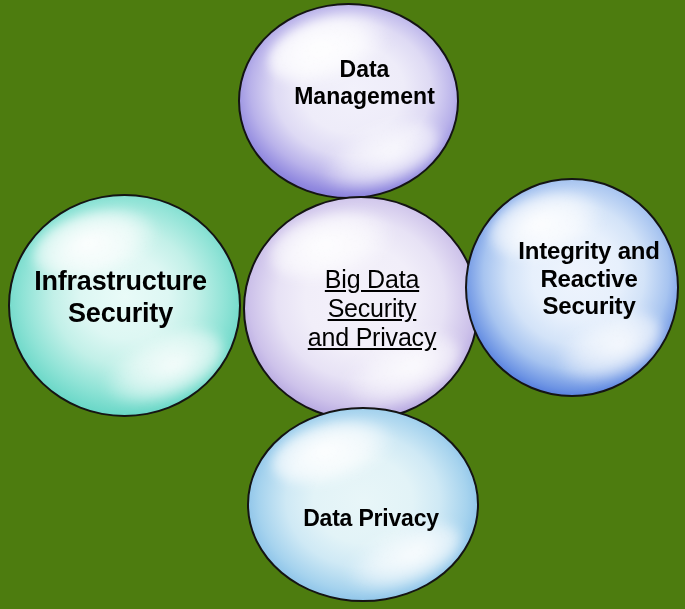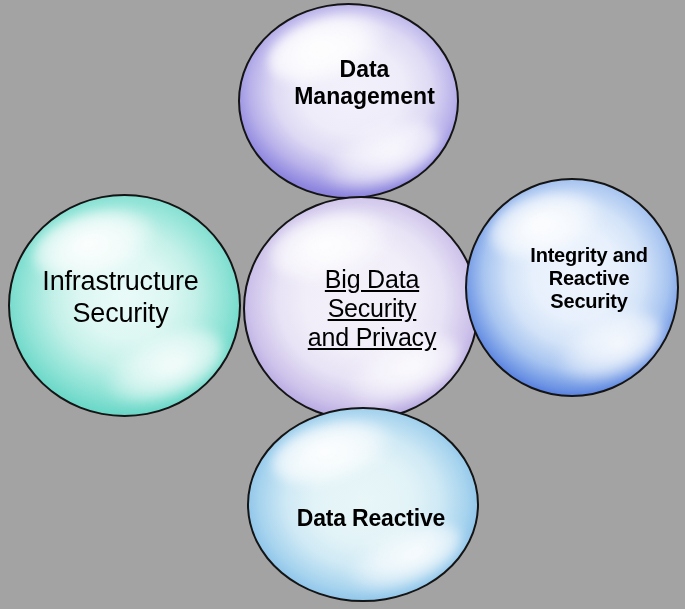--- a/index.html
+++ b/index.html
@@ -10,21 +10,21 @@
   body {
     width: 685px;
     height: 609px;
     font-family: "Liberation Sans", sans-serif;
     overflow: hidden;
   }
   #diagram {
     position: relative;
     width: 685px;
     height: 609px;
-    background: #a3a3a3;
+    background: #4d7c0f;
   }
   .bubble {
     position: absolute;
     border-radius: 50%;
     border: 2.5px solid #141414;
     box-sizing: border-box;
     display: flex;
     align-items: center;
     justify-content: center;
     overflow: hidden;
@@ -110,21 +110,21 @@
     left: 9%; top: 7%; width: 56%; height: 31%;
     background: radial-gradient(ellipse at 45% 45%, rgba(255,255,255,0.97) 0%, rgba(255,255,255,0.66) 44%, rgba(255,255,255,0) 74%);
     transform: rotate(-15deg);
   }
   #bubble-infrastructure-security .hl-bottom {
     right: 6%; bottom: 8%; width: 54%; height: 29%;
     background: radial-gradient(ellipse at 58% 55%, rgba(255,255,255,0.92) 0%, rgba(255,255,255,0.52) 45%, rgba(255,255,255,0) 76%);
     transform: rotate(-22deg);
   }
   #bubble-infrastructure-security .label {
-    font-size: 27px; font-weight: normal;
+    font-size: 27px; font-weight: bold;
     transform: translate(-4px, -8px);
   }
 
   
   #bubble-integrity-reactive-security {
     left: 465px; top: 178px; width: 214px; height: 219px;
     z-index: 4;
     background:
       radial-gradient(ellipse 58% 58% at 52% 44%,
          #eef4fd 0%, #e7f0fc 36%, #d3e3f8 56%, #a7c4f0 76%, #6e95e4 92%, #4f77dd 100%);
@@ -133,21 +133,21 @@
     left: 10%; top: 6%; width: 55%; height: 30%;
     background: radial-gradient(ellipse at 45% 45%, rgba(255,255,255,0.96) 0%, rgba(255,255,255,0.62) 44%, rgba(255,255,255,0) 74%);
     transform: rotate(-16deg);
   }
   #bubble-integrity-reactive-security .hl-bottom {
     right: 6%; bottom: 8%; width: 52%; height: 29%;
     background: radial-gradient(ellipse at 60% 55%, rgba(255,255,255,0.9) 0%, rgba(255,255,255,0.5) 45%, rgba(255,255,255,0) 76%);
     transform: rotate(-22deg);
   }
   #bubble-integrity-reactive-security .label {
-    font-size: 20px; font-weight: bold;
+    font-size: 24px; font-weight: bold;
     transform: translate(17px, -9px);
   }
 
   
   #bubble-data-privacy {
     left: 247px; top: 407px; width: 232px; height: 195px;
     z-index: 4;
     background:
       radial-gradient(ellipse 60% 62% at 50% 48%,
          #e8f6f8 0%, #e2f3f7 36%, #cfe9f5 56%, #a6d3ee 76%, #7ebae6 92%, #66aadf 100%);
@@ -198,16 +198,16 @@
     <span class="hl-top"></span>
     <span class="hl-bottom"></span>
     <span class="label">Integrity and
 Reactive
 Security</span>
   </div>
 
   <div class="bubble" id="bubble-data-privacy">
     <span class="hl-top"></span>
     <span class="hl-bottom"></span>
-    <span class="label">Data Reactive</span>
+    <span class="label">Data Privacy</span>
   </div>
 
 </div>
 
 </body></html>

